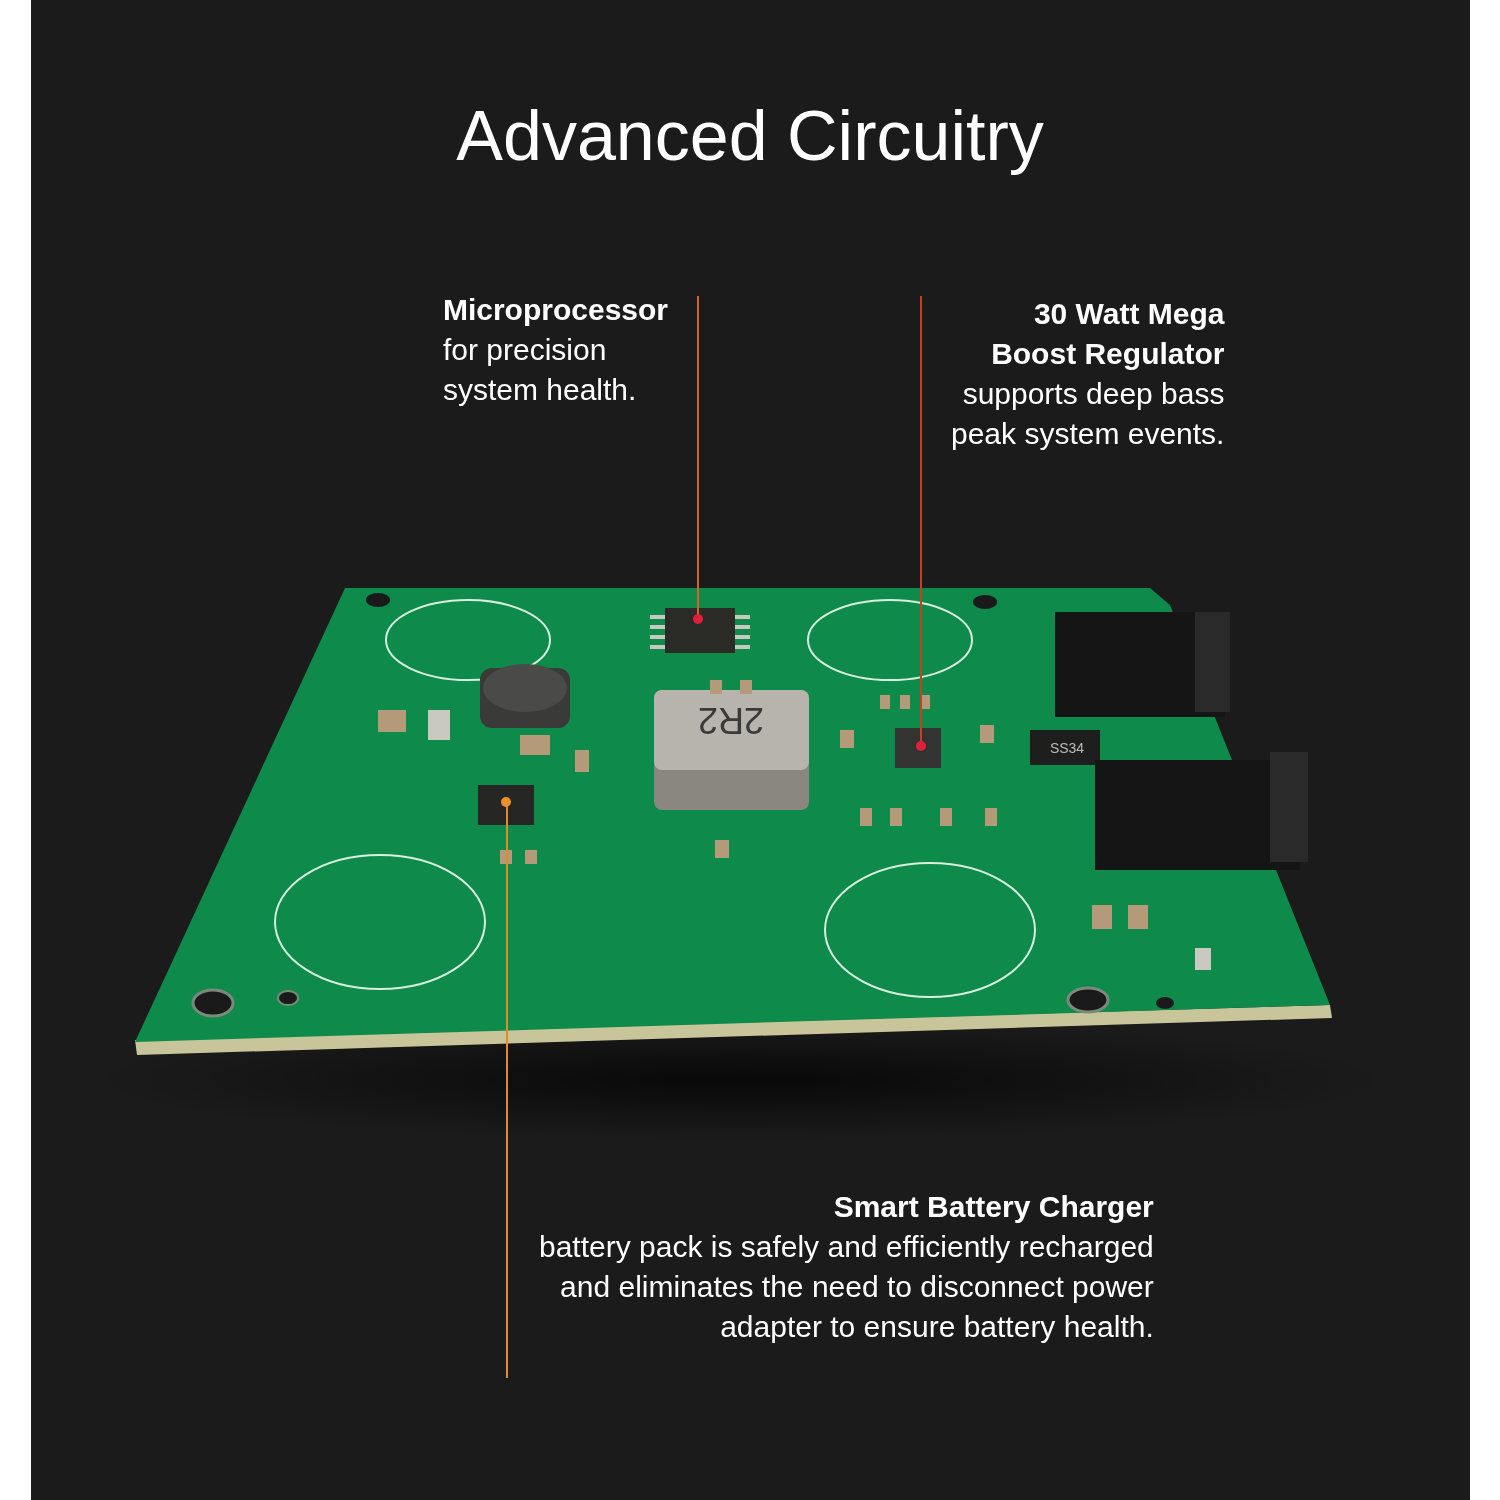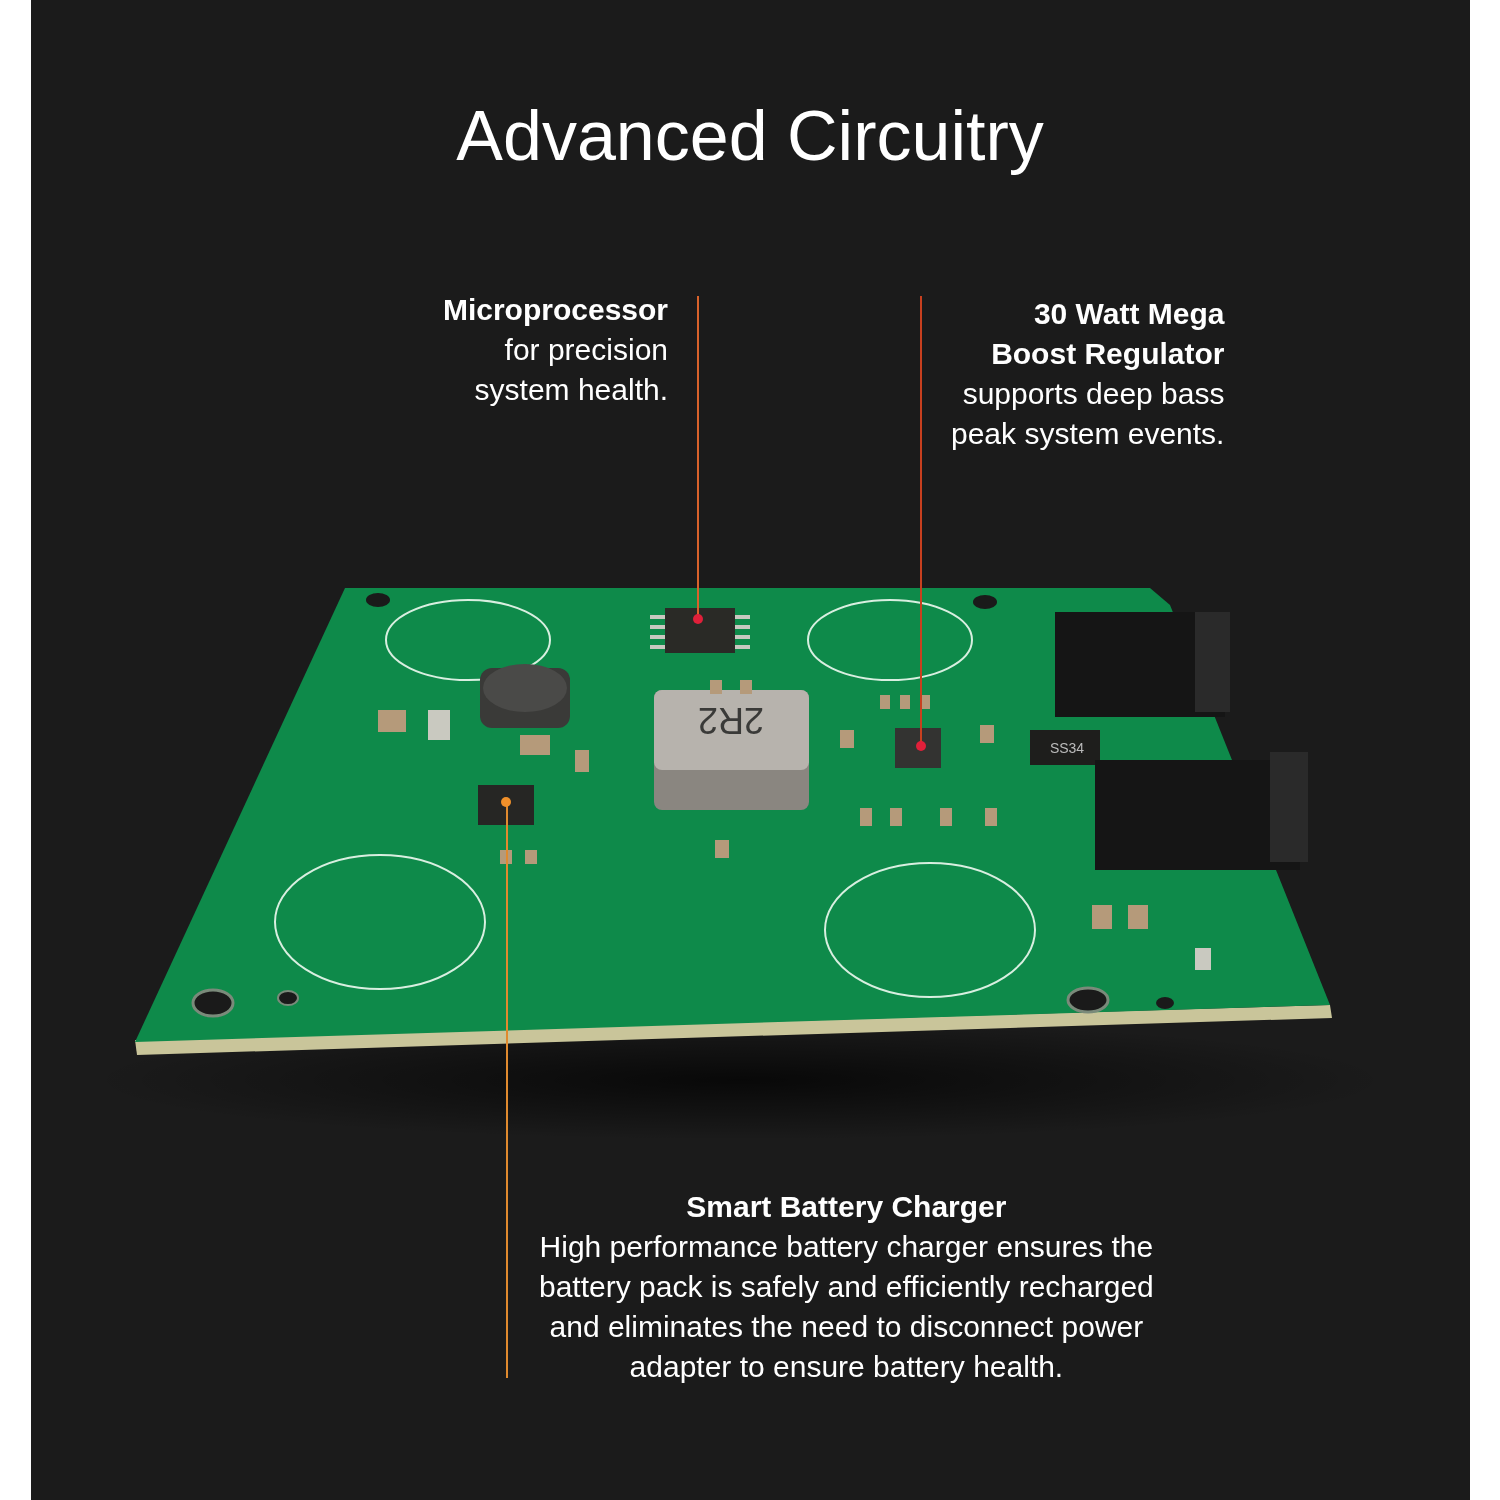--- a/index.html
+++ b/index.html
@@ -2,23 +2,23 @@
 <html><head>
 <meta charset="utf-8">
 <style>
   html, body { margin:0; padding:0; background:#ffffff; }
   body { width:1500px; height:1500px; position:relative; overflow:hidden; font-family:"DejaVu Sans", sans-serif; }
   .panel { position:absolute; left:31px; top:0; width:1439px; height:1500px; background:#1b1b1b; }
   .title { position:absolute; left:0; width:1500px; top:96px; text-align:center; color:#ffffff; font-family:"Liberation Sans", sans-serif; font-size:70px; font-weight:normal; letter-spacing:0px; }
   .callout { position:absolute; color:#ffffff; font-family:"Liberation Sans", sans-serif; font-size:30px; line-height:40px; }
   .callout .head { font-weight:bold; display:block; }
   .callout .body { display:block; }
-  .c-micro { right:832px; top:290px; text-align:right; }
+  .c-micro { right:832px; top:290px; text-align:left; }
   .c-boost { left:951px; top:294px; text-align:right; }
-  .c-charger { left:539px; top:1187px; text-align:center; }
+  .c-charger { left:539px; top:1187px; text-align:right; }
   .line { position:absolute; width:2px; }
   .dot { position:absolute; width:10px; height:10px; border-radius:50%; }
   svg.pcb { position:absolute; left:0; top:0; }
 </style>
 </head>
 <body>
 
 <div class="panel"></div>
 
 <h1 class="title" style="margin:0;">Advanced Circuitry</h1>
@@ -121,17 +121,16 @@
 
 <div class="callout c-boost">
   <span class="head">30 Watt Mega</span>
   <span class="head">Boost Regulator</span>
   <span class="body">supports deep bass</span>
   <span class="body">peak system events.</span>
 </div>
 
 <div class="callout c-charger">
   <span class="head">Smart Battery Charger</span>
-  <span class="body">High performance battery charger ensures the</span>
   <span class="body">battery pack is safely and efficiently recharged</span>
   <span class="body">and eliminates the need to disconnect power</span>
   <span class="body">adapter to ensure battery health.</span>
 </div>
 
 </body></html>

